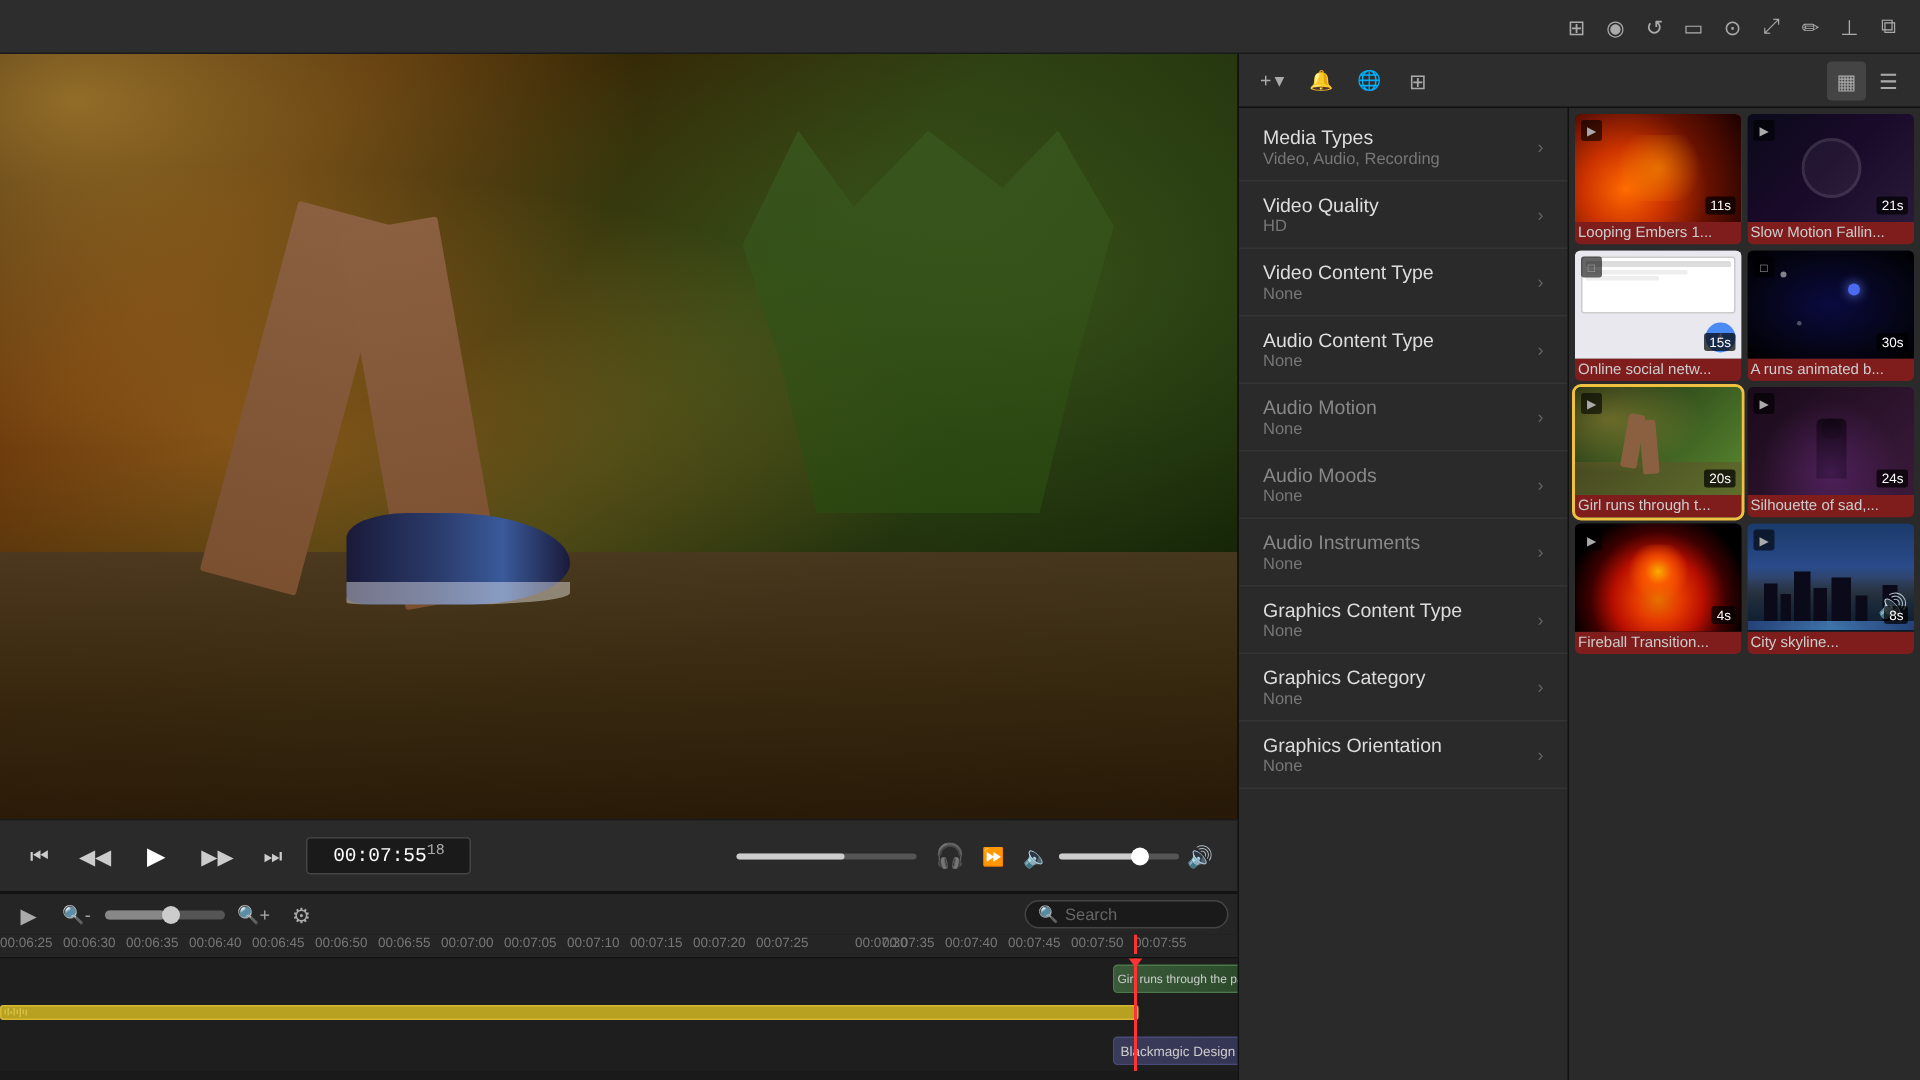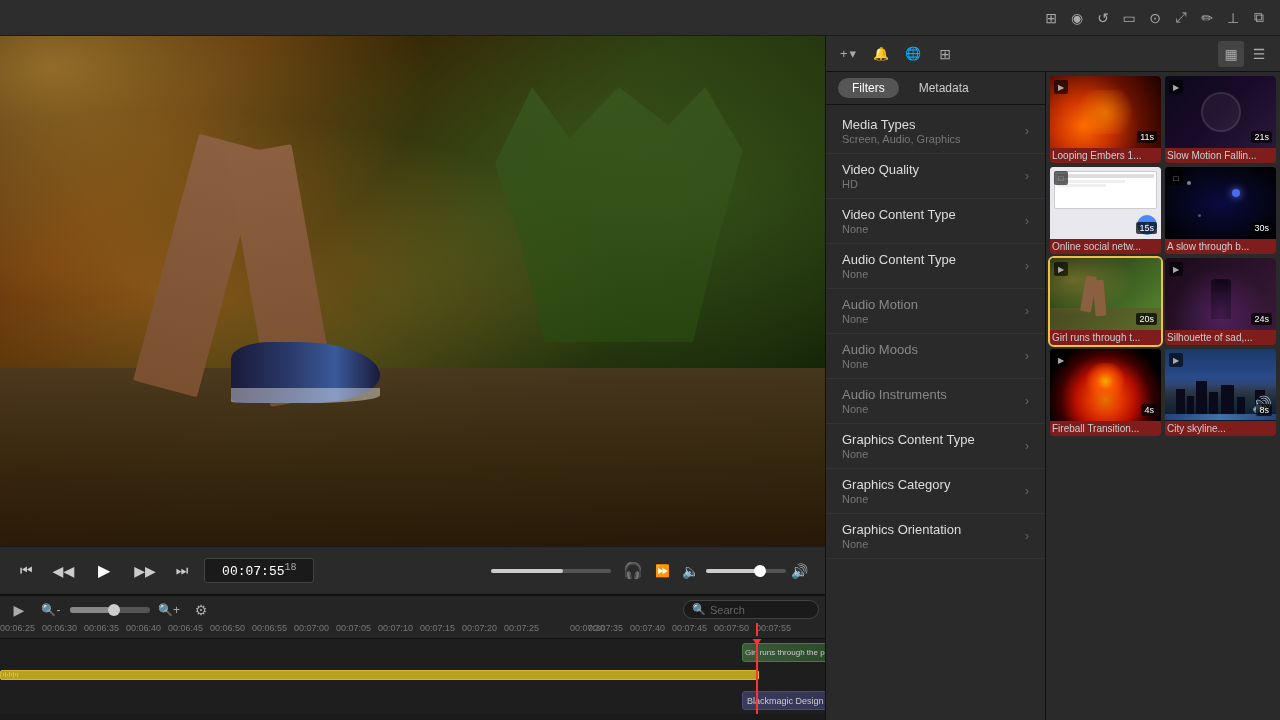--- a/index.html
+++ b/index.html
@@ -590,31 +590,27 @@
       <div class="view-toggle-btns">
         <div class="icon-btn" style="background:#444;">▦</div>
         <div class="icon-btn">☰</div>
       </div>
     </div>
 
     <div class="right-panel-body">
 
       <div class="filter-sidebar">
 
-        <div class="filter-tabs">
-          <div class="filter-tab active">Filters</div>
-          <div class="filter-tab">Metadata</div>
-        </div>
 
         <div class="filter-list">
 
           <div class="filter-item">
             <div class="filter-item-left">
               <span class="filter-item-name">Media Types</span>
-              <span class="filter-item-value">Screen, Audio, Graphics</span>
+              <span class="filter-item-value">Video, Audio, Recording</span>
             </div>
             <span class="filter-chevron">›</span>
           </div>
 
           <div class="filter-item">
             <div class="filter-item-left">
               <span class="filter-item-name">Video Quality</span>
               <span class="filter-item-value">HD</span>
             </div>
             <span class="filter-chevron">›</span>
@@ -741,21 +737,21 @@
               <div style="width:100%;height:100%;background:radial-gradient(ellipse at 50% 50%,#0a0a40 0%,#050518 60%,#000 100%);position:relative;">
                 <div style="position:absolute;top:30%;left:60%;width:8px;height:8px;background:#4a6af0;border-radius:50%;box-shadow:0 0 8px #6a8aff;"></div>
                 <div style="position:absolute;top:20%;left:20%;width:4px;height:4px;background:#fff;border-radius:50%;opacity:0.5;"></div>
                 <div style="position:absolute;bottom:30%;left:30%;width:3px;height:3px;background:#fff;border-radius:50%;opacity:0.3;"></div>
               </div>
             </div>
             <div class="thumb-indicator">
                 <span>□</span>
               </div>
             <div class="thumb-duration">30s</div>
-            <div class="thumb-label">A slow through b...</div>
+            <div class="thumb-label">A runs animated b...</div>
           </div>
 
           <div class="media-thumb selected">
             <div class="thumb-img tb-run">
               <div style="width:100%;height:100%;background:linear-gradient(135deg,#1a2a10,#3a5a20,#5a8a30);position:relative;">
                 <div style="position:absolute;bottom:0;left:0;right:0;height:30%;background:rgba(100,80,40,0.5);"></div>
                 <div style="position:absolute;inset:0;background:radial-gradient(ellipse at 20% 30%,rgba(255,200,80,0.3) 0%,transparent 50%);"></div>
 
                 <div style="position:absolute;bottom:25%;left:30%;width:10%;height:50%;background:#8a6040;transform:rotate(10deg);border-radius:2px;"></div>
                 <div style="position:absolute;bottom:20%;left:40%;width:10%;height:50%;background:#8a6040;transform:rotate(-5deg);border-radius:2px;"></div>

